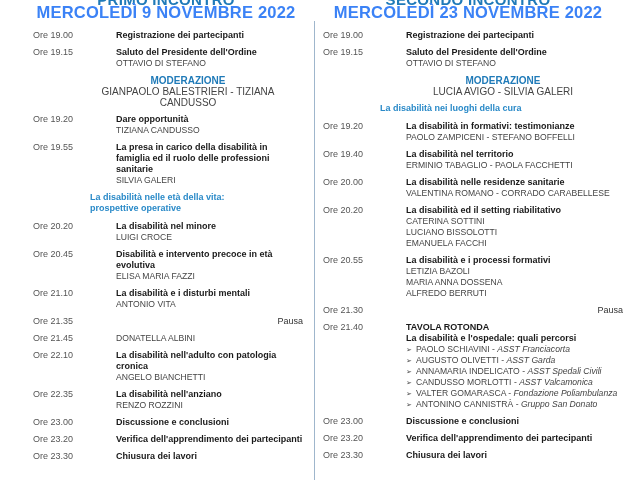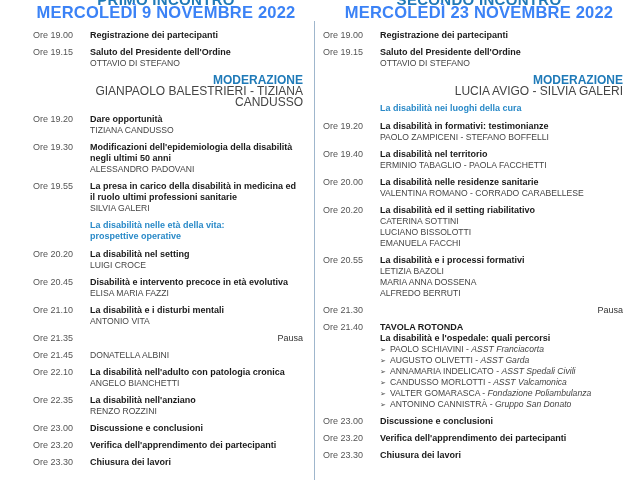--- a/index.html
+++ b/index.html
@@ -4,31 +4,31 @@
 <style>
   html, body { margin:0; padding:0; }
   body { width:640px; height:480px; overflow:hidden; background:#ffffff; position:relative; font-family:"Liberation Sans", sans-serif; color:#222; }
   .col { position:absolute; top:0; width:300px; height:480px; }
   .col.left { left:0; }
   .col.right { left:318px; }
   .divider { position:absolute; left:314px; top:21px; width:1px; height:460px; background:#9fb6cc; }
   .hdr-top { position:absolute; top:-9px; width:100%; text-align:center; color:#1f7ab8; font-weight:bold; font-size:15px; letter-spacing:0.3px; }
   .hdr { position:absolute; top:3px; width:100%; text-align:center; color:#3b82f6; font-weight:bold; font-size:16.5px; letter-spacing:0.2px; }
   .left .hdr-top, .left .hdr { left:16px; }
-  .right .hdr-top, .right .hdr { left:11px;text-align:center; }
+  .right .hdr-top, .right .hdr { left:0px;text-align:center; }
   .rows { position:absolute; top:30px; width:100%; }
   .left .rows { left:33px; }
   .right .rows { left:5px; }
   .row { display:flex; font-size:9px; line-height:11px; margin-bottom:6px; }
   .time { width:57px; flex:none; color:#555; }
-  .body { flex:1; }
+  .body { flex:1;margin-left:26px; }
   .title { font-weight:bold; color:#1a1a1a; }
   .title.plain { font-weight:normal; color:#333;text-align:right; }
   .speaker { color:#444; font-size:8.6px; }
-  .mod { text-align:right; margin-bottom:6px; font-size:12px; line-height:11px; }
+  .mod { text-align:center; margin-bottom:6px; font-size:10px; line-height:11px; }
   .mod-label { color:#1f7ab8; font-weight:bold; }
   .mod-names { color:#444; }
   .section { color:#2a8ac8; font-weight:bold; font-size:9px; line-height:11px; margin-left:57px; margin-bottom:7px; }
   .panel-item { color:#444; font-size:8.6px; line-height:11px; }
   .panel-item .org { font-style:italic; }
   .bullet { display:inline-block; width:10px; font-size:7px; }
   .w270 { width:270px; }
 </style>
 </head>
 <body>
@@ -58,40 +58,33 @@
     </div>
     <div>
         <div class="row">
           <div class="time">Ore 19.20</div>
           <div class="body">
             <div class="title">Dare opportunità</div>
             <div class="speaker">TIZIANA CANDUSSO</div>
           </div>
         </div>
         <div class="row">
-          <div class="time">Ore 19.30</div>
-          <div class="body">
-            <div class="title">Modificazioni dell'epidemiologia della disabilità negli ultimi 50 anni</div>
-            <div class="speaker">ALESSANDRO PADOVANI</div>
-          </div>
-        </div>
-        <div class="row">
           <div class="time">Ore 19.55</div>
           <div class="body">
-            <div class="title">La presa in carico della disabilità in medicina ed il ruolo ultimi professioni sanitarie</div>
+            <div class="title">La presa in carico della disabilità in famiglia ed il ruolo delle professioni sanitarie</div>
             <div class="speaker">SILVIA GALERI</div>
           </div>
         </div>
       </div>
     <div class="section" style="width:180px;">La disabilità nelle età della vita: prospettive operative</div>
     <div>
         <div class="row">
           <div class="time">Ore 20.20</div>
           <div class="body">
-            <div class="title">La disabilità nel setting</div>
+            <div class="title">La disabilità nel minore</div>
             <div class="speaker">LUIGI CROCE</div>
           </div>
         </div>
         <div class="row">
           <div class="time">Ore 20.45</div>
           <div class="body">
             <div class="title">Disabilità e intervento precoce in età evolutiva</div>
             <div class="speaker">ELISA MARIA FAZZI</div>
           </div>
         </div>

